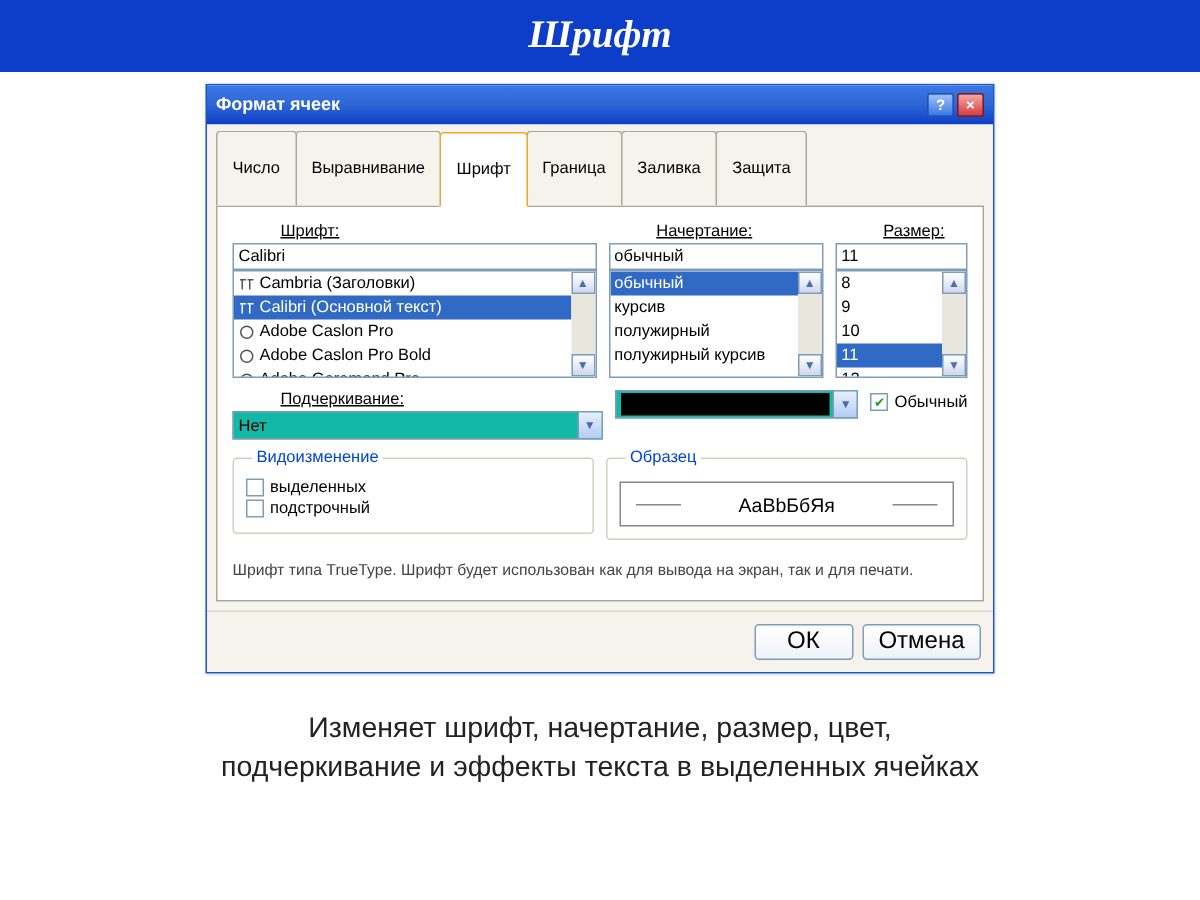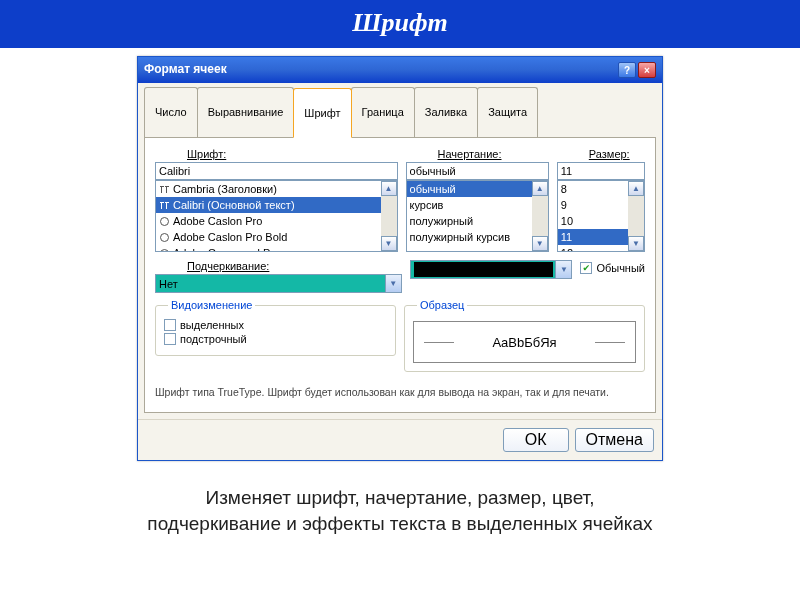--- a/index.html
+++ b/index.html
@@ -123,21 +123,21 @@
     background: linear-gradient(to bottom,#e7effb,#b5cdf3);
     border-left:1px solid #7f9db9;
     display:flex; align-items:center; justify-content:center;
     font-size:8px; color:#4a6ea9;
   }
   .legend { color: #0046d5; font-size:11px; background:#fff; padding:0 3px; margin-left:4px; }
   fieldset { border:1px solid #d0d0bf; border-radius:3px; padding:6px 8px 8px 8px; margin-top:6px;}
   .chk { display:flex; align-items:center; gap:4px; margin:2px 0; font-size:11px;}
   .chkbox { width:12px; height:12px; border:1px solid #7f9db9; background:#fff; display:inline-flex; align-items:center; justify-content:center; font-size:9px; color:#21a121;}
   .preview {
-    border:1px solid #888; height:42px;
+    border:1px solid #888; height:30px;
     display:flex; align-items:center; justify-content:center;
     font-size:13px; margin-top:4px;
     position:relative;
   }
   .preview::before, .preview::after{
     content:""; position:absolute; width:30px; height:1px; background:#888; top:50%;
   }
   .preview::before{ left:10px;} .preview::after{ right:10px;}
   .hint { color:#444; font-size:10.5px; margin-top:14px; }
   .footer {

